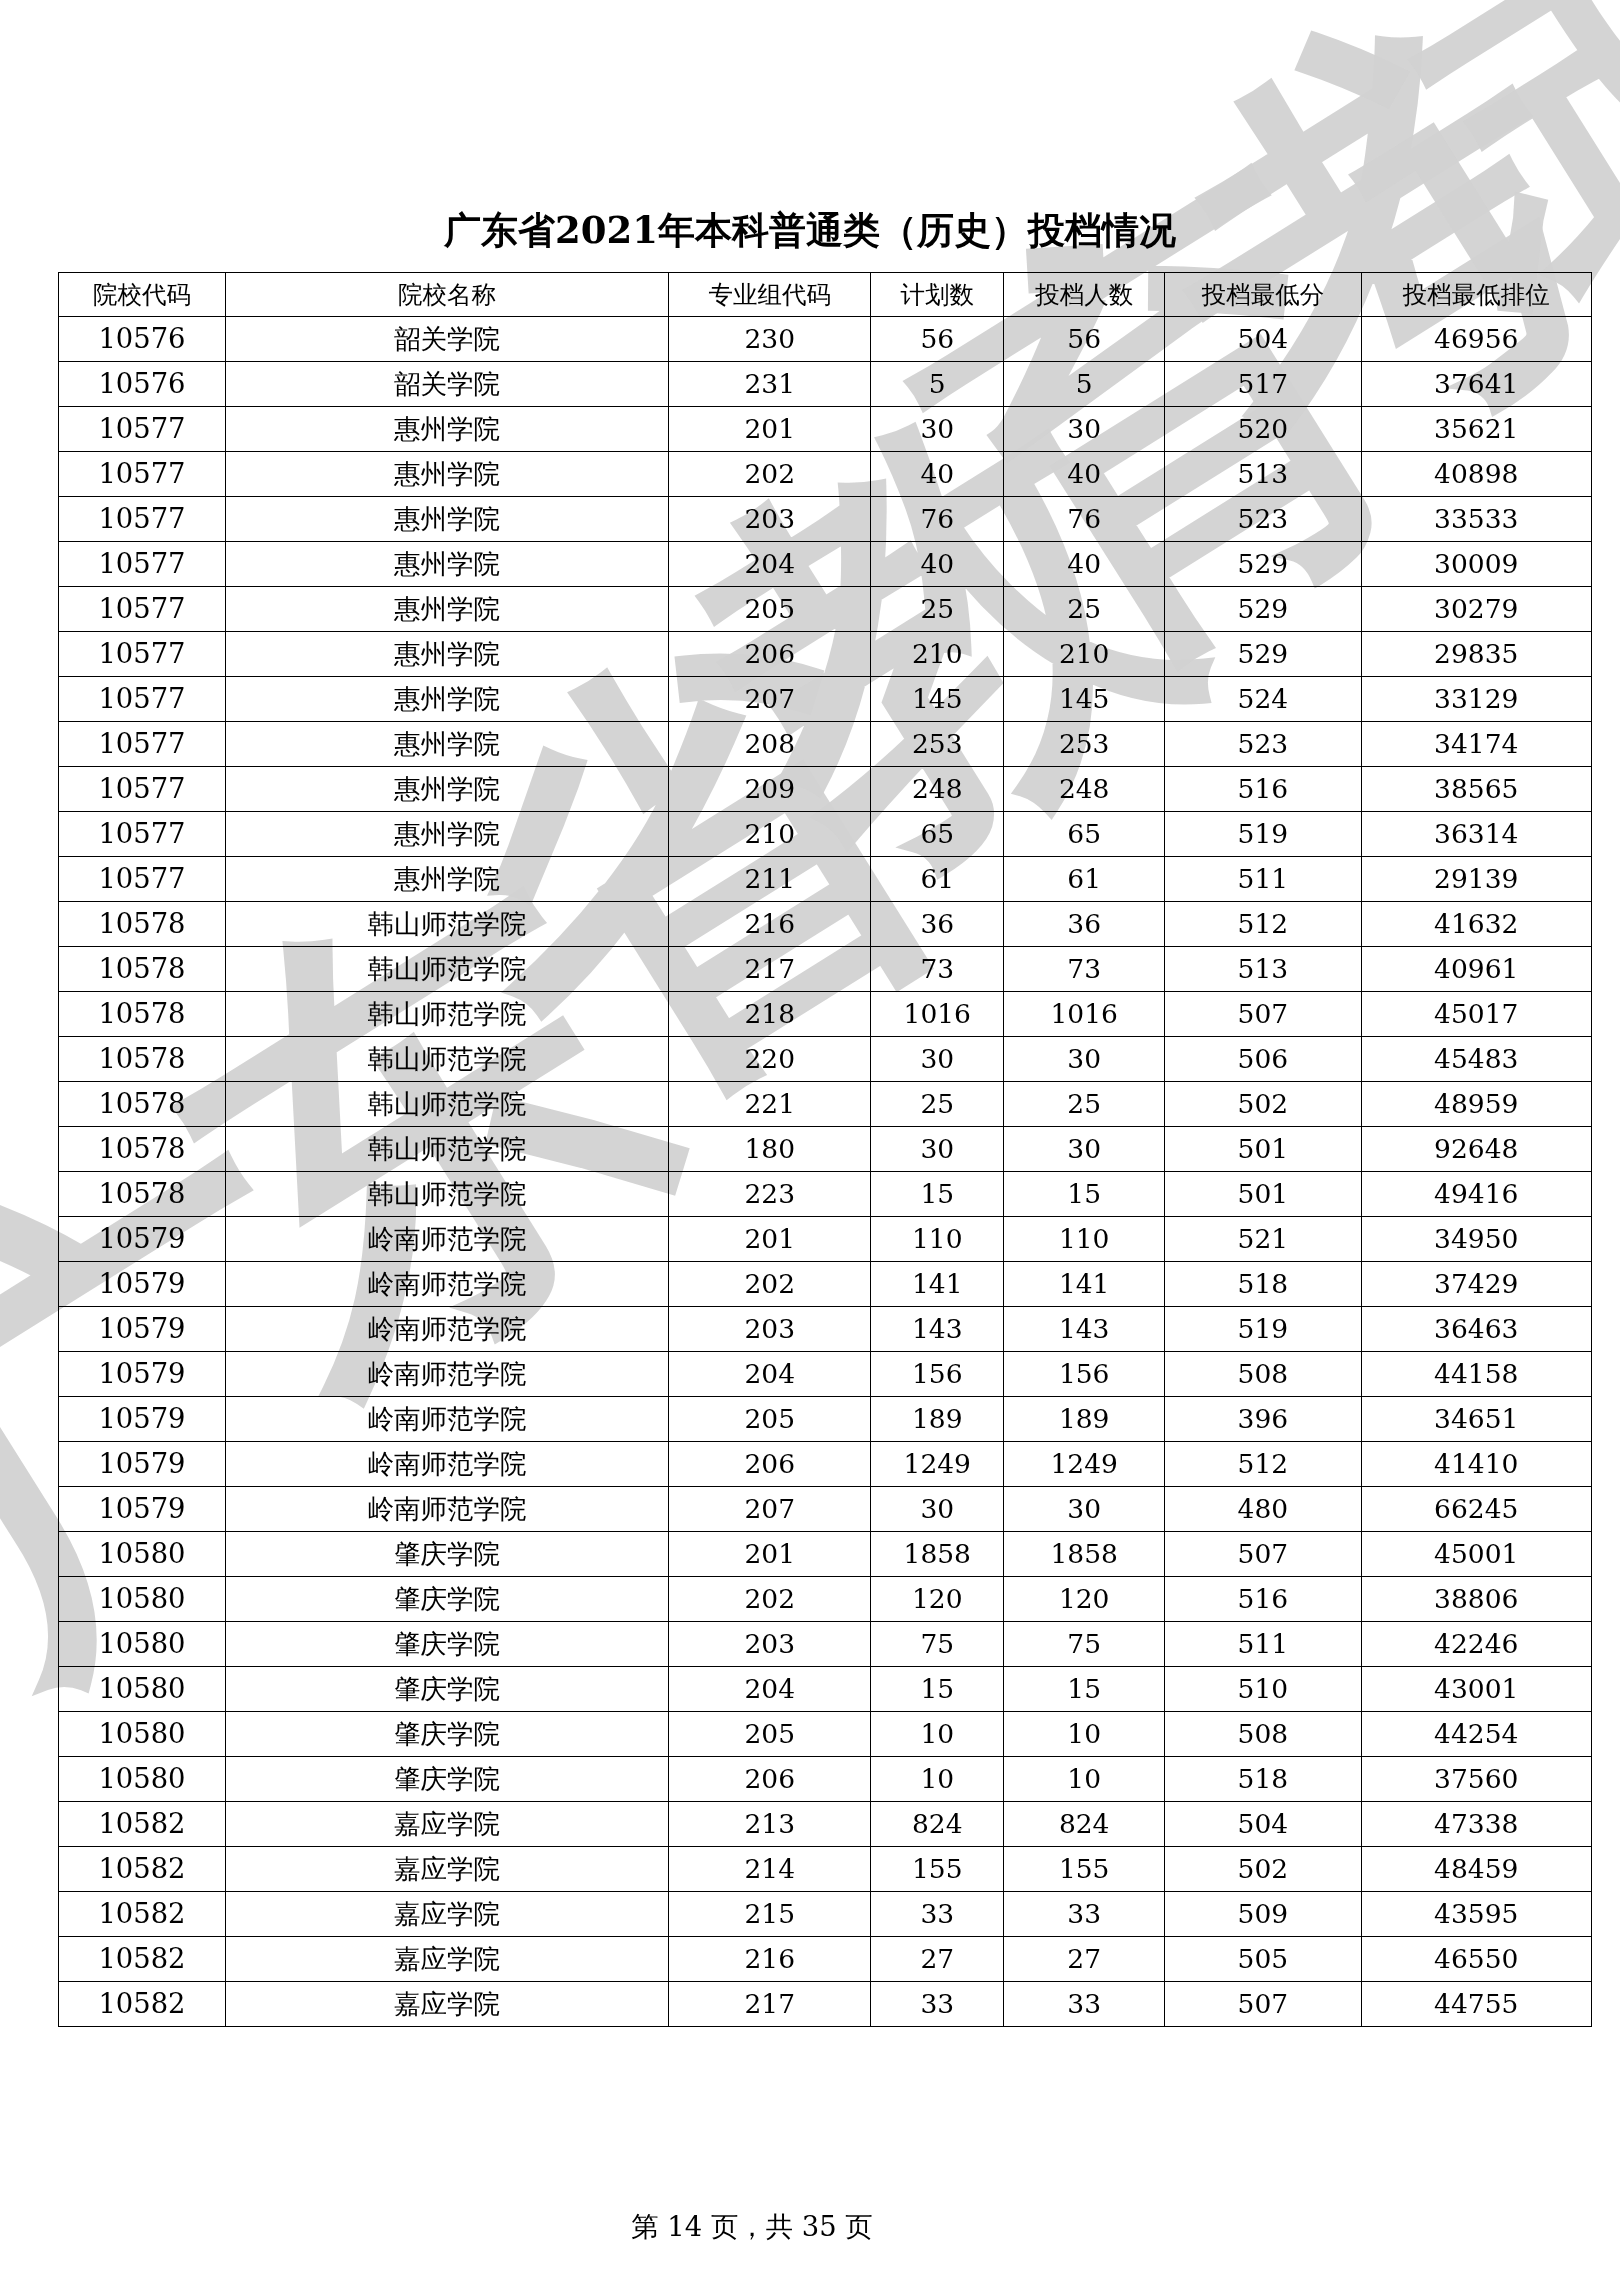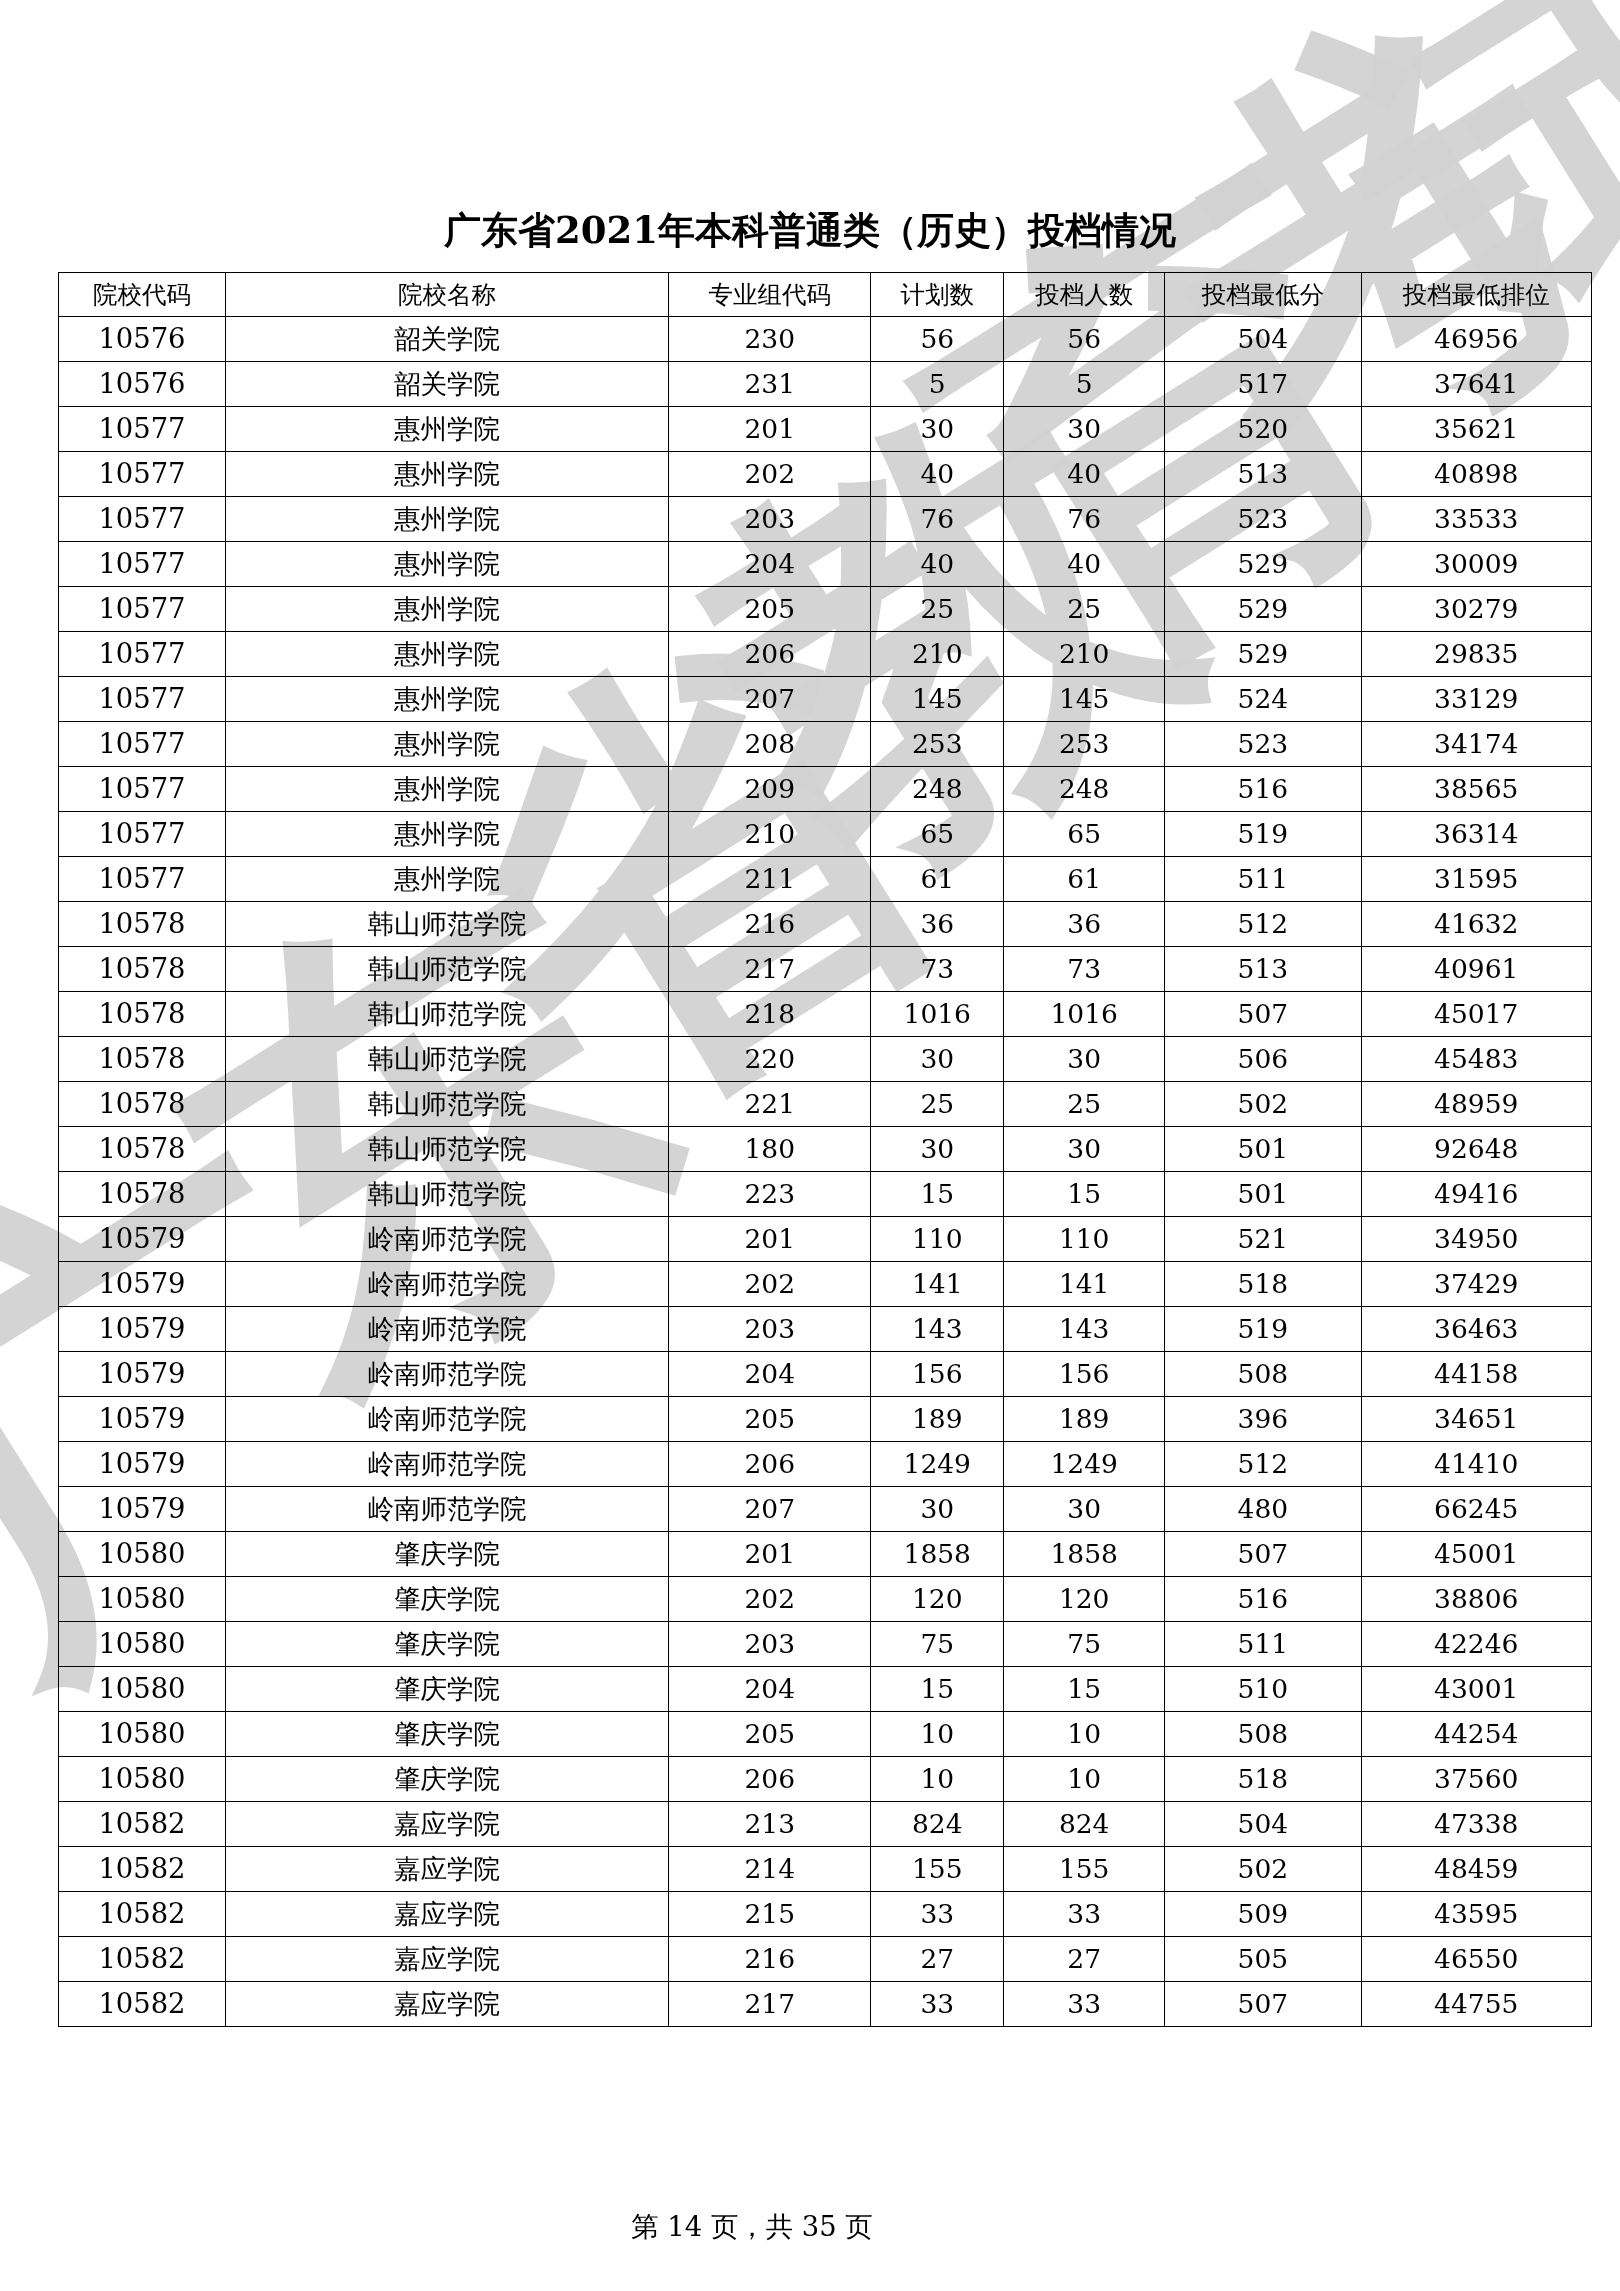--- a/index.html
+++ b/index.html
@@ -262,21 +262,21 @@
             <td class="c-num">519</td>
             <td class="c-num">36314</td>
           </tr>
           <tr>
             <td class="c-code">10577</td>
             <td class="c-name">惠州学院</td>
             <td class="c-num">211</td>
             <td class="c-num">61</td>
             <td class="c-num">61</td>
             <td class="c-num">511</td>
-            <td class="c-num">31595</td>
+            <td class="c-num">29139</td>
           </tr>
           <tr>
             <td class="c-code">10578</td>
             <td class="c-name">韩山师范学院</td>
             <td class="c-num">216</td>
             <td class="c-num">36</td>
             <td class="c-num">36</td>
             <td class="c-num">512</td>
             <td class="c-num">41632</td>
           </tr>

